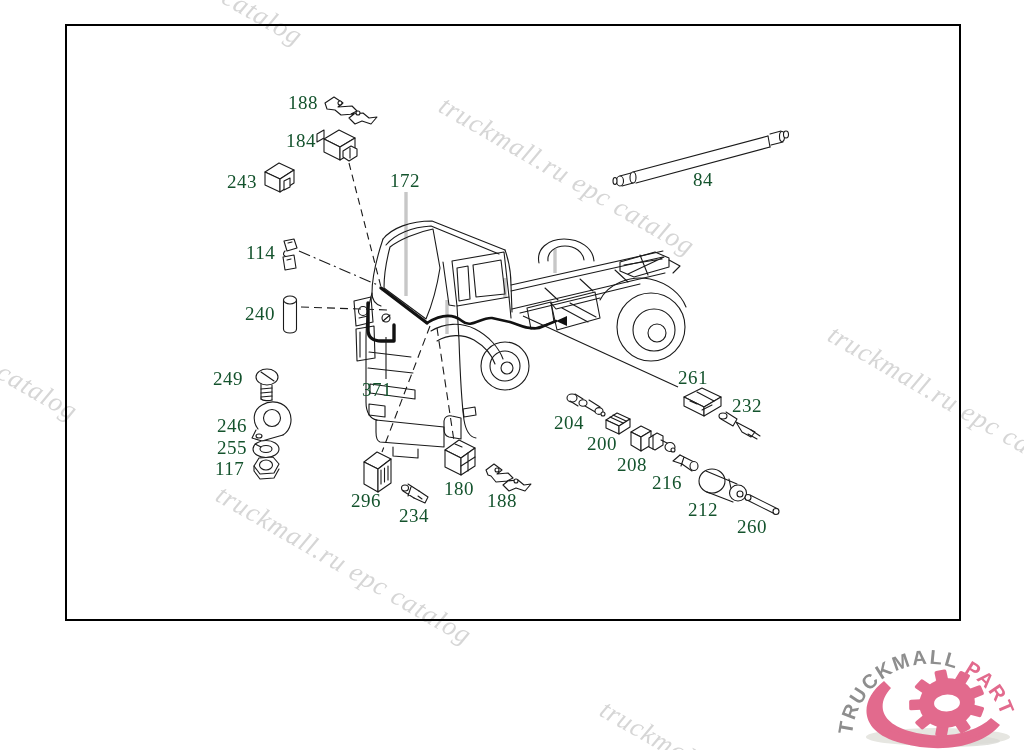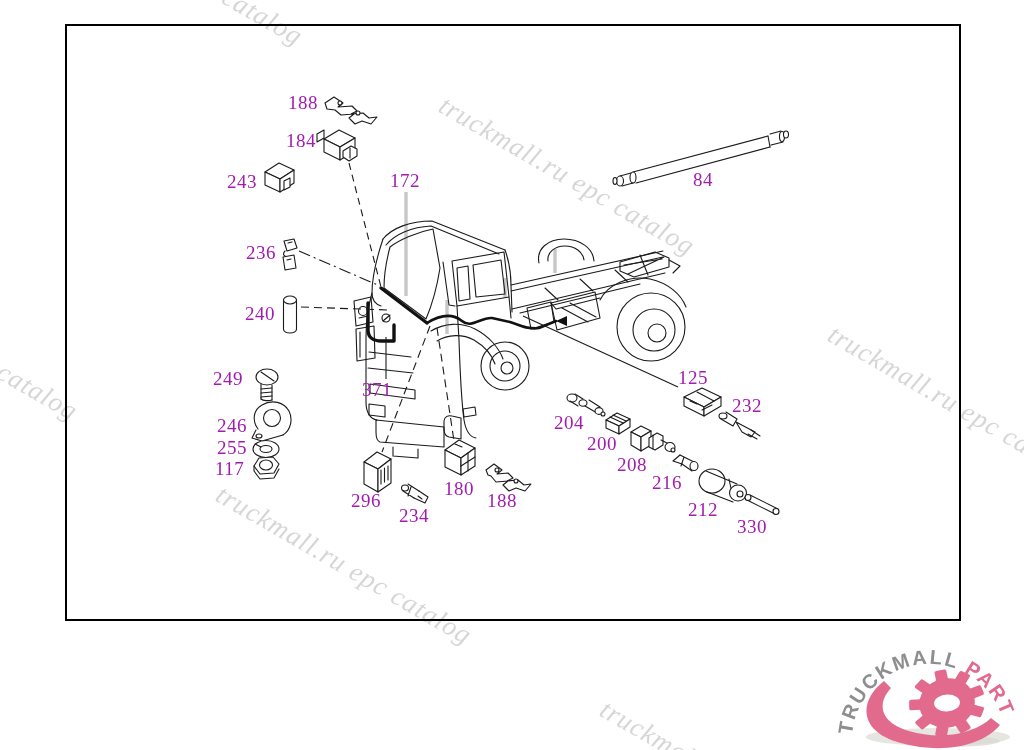--- a/index.html
+++ b/index.html
@@ -15,21 +15,21 @@
     transform:rotate(30deg);transform-origin:0 0;z-index:1;user-select:none;
   }
   
   .frame{
     position:absolute;left:65px;top:24px;width:892px;height:593px;
     border:2px solid #000;z-index:2;pointer-events:none;background:transparent;
   }
   svg.art{position:absolute;left:0;top:0;z-index:3;}
   
   .plabel{
-    position:absolute;z-index:4;color:#a21caf;
+    position:absolute;z-index:4;color:#14532d;
     font:19px "Liberation Serif",serif;line-height:1;letter-spacing:0.5px;
     cursor:pointer;
   }
 </style>
 </head>
 <body>
 
 <div class="stage">
 
   <div class="wm" style="left:57px;top:-120px">truckmall.ru epc catalog</div>
@@ -324,32 +324,32 @@
         </textPath>
       </text>
     </g>
   </svg>
 
   <span class="plabel" style="left:288px;top:93px">188</span>
   <span class="plabel" style="left:286px;top:131px">184</span>
   <span class="plabel" style="left:227px;top:172px">243</span>
   <span class="plabel" style="left:390px;top:171px">172</span>
   <span class="plabel" style="left:693px;top:170px">84</span>
-  <span class="plabel" style="left:246px;top:243px">236</span>
+  <span class="plabel" style="left:246px;top:243px">114</span>
   <span class="plabel" style="left:245px;top:304px">240</span>
   <span class="plabel" style="left:213px;top:369px">249</span>
   <span class="plabel" style="left:217px;top:416px">246</span>
   <span class="plabel" style="left:217px;top:438px">255</span>
   <span class="plabel" style="left:215px;top:459px">117</span>
   <span class="plabel" style="left:362px;top:380px">371</span>
   <span class="plabel" style="left:351px;top:491px">296</span>
   <span class="plabel" style="left:399px;top:506px">234</span>
   <span class="plabel" style="left:444px;top:479px">180</span>
   <span class="plabel" style="left:487px;top:491px">188</span>
   <span class="plabel" style="left:554px;top:413px">204</span>
   <span class="plabel" style="left:587px;top:434px">200</span>
   <span class="plabel" style="left:617px;top:455px">208</span>
   <span class="plabel" style="left:652px;top:473px">216</span>
-  <span class="plabel" style="left:678px;top:368px">125</span>
+  <span class="plabel" style="left:678px;top:368px">261</span>
   <span class="plabel" style="left:732px;top:396px">232</span>
   <span class="plabel" style="left:688px;top:500px">212</span>
-  <span class="plabel" style="left:737px;top:517px">330</span>
+  <span class="plabel" style="left:737px;top:517px">260</span>
 </div>
 
 </body></html>

